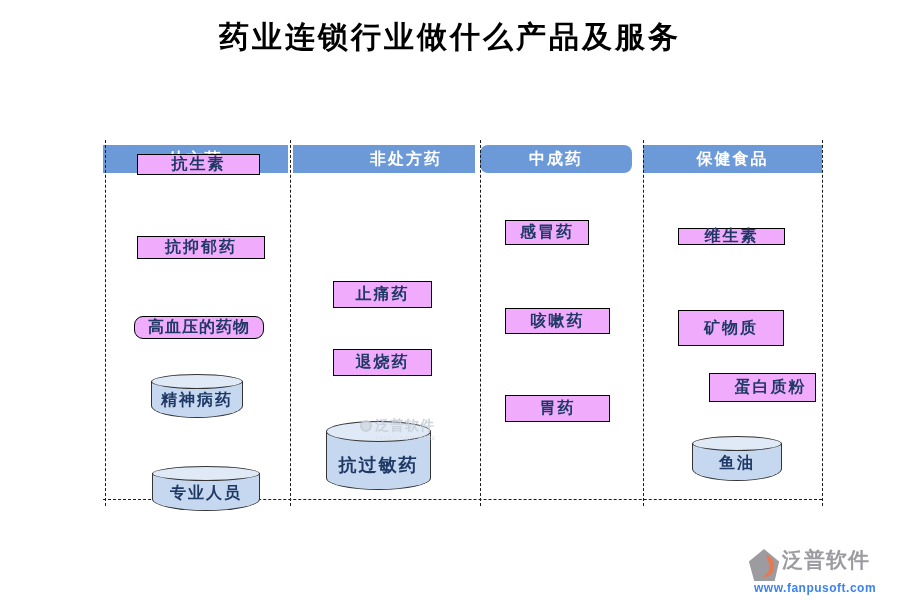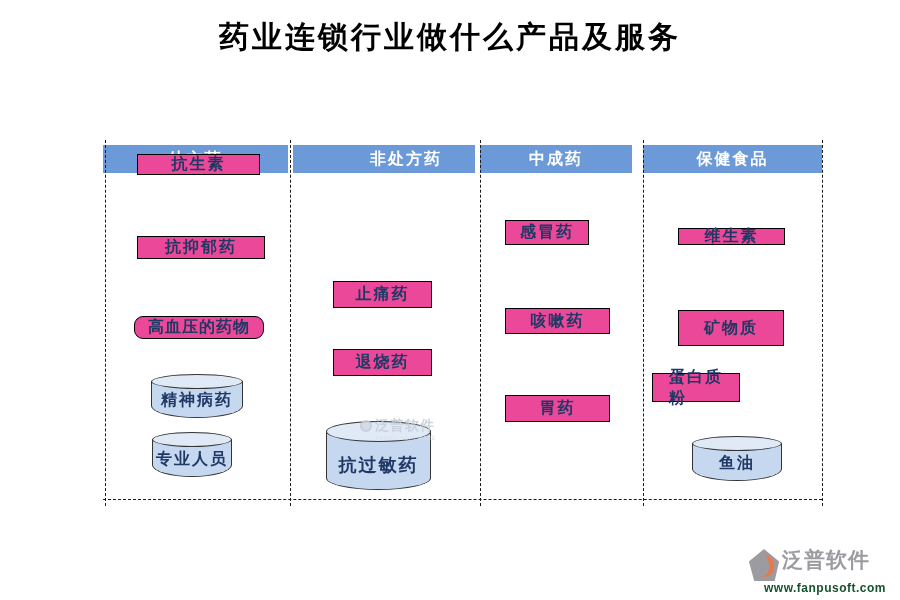--- a/index.html
+++ b/index.html
@@ -14,21 +14,21 @@
   .col-header { position:absolute; top:109px; height:28px;
                 background:#6C9AD9; color:#ffffff; font-weight:bold;
                 font-size:16px; letter-spacing:2px;
                 display:flex; align-items:center; justify-content:center;margin-top:36px; }
 
   .vline { position:absolute; top:140px; height:366px; width:0;
            border-left:1px dashed #1a1a1a; }
   .hline { position:absolute; top:499px; left:103px; width:719px; height:0;
            border-top:1px dashed #1a1a1a; }
 
-  .node { position:absolute; background:#ec4899; border:1.5px solid #000000;
+  .node { position:absolute; background:#f0abfc; border:1.5px solid #000000;
           color:#1F3864; font-weight:bold; font-size:16px; letter-spacing:2px;
           display:flex; align-items:center; justify-content:center; z-index:2; }
 
   .cyl { position:absolute; z-index:2; }
   .cyl .cyl-top  { position:absolute; left:0; right:0; top:0; height:15px;
                    background:#E0EAF7; border:1.5px solid #343434;
                    border-radius:50%; z-index:2; }
   .cyl .cyl-body { position:absolute; left:0; right:0; top:7px; bottom:0;
                    background:#C5D8F0; border:1.5px solid #343434; border-top:none;
                    border-radius:0 0 50% 50% / 0 0 12px 12px; z-index:1; }
@@ -46,52 +46,52 @@
                           background:#D4DAE2; border:2px solid #C2CBD6; }
   .watermark .wm-text { color:#C6CDD7; font-weight:bold; font-size:14px;
                         letter-spacing:1px; }
   .watermark .wm-sub { color:#D8DDE4; font-size:5px; letter-spacing:1px;
                        margin-left:16px; }
 
   .footer { position:absolute; left:748px; top:548px; width:148px; height:44px; }
   .footer .brand-row { display:flex; align-items:flex-start; }
   .footer .brand-text { color:#9B9BA0; font-weight:bold; font-size:21px;
                         letter-spacing:1px; line-height:24px; margin-left:2px; }
-  .footer .brand-url { color:#14532d; font-weight:bold; font-size:12px;
-                       letter-spacing:0.5px; margin-top:-1px; margin-left:6px;text-align:center; }
+  .footer .brand-url { color:#3b82f6; font-weight:bold; font-size:12px;
+                       letter-spacing:0.5px; margin-top:-1px; margin-left:6px; }
 </style>
 </head>
 <body>
 
 <div id="canvas">
 
   <div class="title">药业连锁行业做什么产品及服务</div>
 
   <div class="col-header" style="left:103px; width:185px;">处方药</div>
   <div class="col-header" style="left:293px; width:182px;padding-left:44px;">非处方药</div>
-  <div class="col-header" style="left:480px; width:152px;">中成药</div>
+  <div class="col-header" style="left:480px; width:152px;border-radius:8px;">中成药</div>
   <div class="col-header" style="left:643px; width:179px;">保健食品</div>
 
   <div class="vline" style="left:105px;"></div>
   <div class="vline" style="left:290px;"></div>
   <div class="vline" style="left:480px;"></div>
   <div class="vline" style="left:643px;"></div>
   <div class="vline" style="left:822px;"></div>
   <div class="hline"></div>
 
   <div class="node" style="left:137px; top:154px; width:123px; height:21px;">抗生素</div>
   <div class="node" style="left:137px; top:236px; width:128px; height:23px;">抗抑郁药</div>
   <div class="node" style="left:134px; top:316px; width:130px; height:23px; letter-spacing:1px;border-radius:9px;">高血压的药物</div>
 
   <div class="cyl" style="left:151px; top:374px; width:92px; height:44px;">
     <div class="cyl-top"></div>
     <div class="cyl-body"></div>
     <div class="cyl-label">精神病药</div>
   </div>
-  <div class="cyl" style="left:152px; top:432px; width:80px; height:45px;">
+  <div class="cyl" style="left:152px; top:466px; width:108px; height:45px;">
     <div class="cyl-top"></div>
     <div class="cyl-body"></div>
     <div class="cyl-label">专业人员</div>
   </div>
 
   <div class="node" style="left:333px; top:281px; width:99px; height:27px;">止痛药</div>
   <div class="node" style="left:333px; top:349px; width:99px; height:27px;">退烧药</div>
   <div class="cyl cyl-lg" style="left:326px; top:421px; width:105px; height:69px;">
     <div class="cyl-top"></div>
     <div class="cyl-body"></div>
@@ -105,21 +105,21 @@
     </div>
     <div class="wm-sub">FANPU SOFTWARE</div>
   </div>
 
   <div class="node" style="left:505px; top:220px; width:84px; height:25px;">感冒药</div>
   <div class="node" style="left:505px; top:395px; width:105px; height:27px;">胃药</div>
   <div class="node" style="left:505px; top:308px; width:105px; height:26px;">咳嗽药</div>
 
   <div class="node" style="left:678px; top:228px; width:107px; height:17px;">维生素</div>
   <div class="node" style="left:678px; top:310px; width:106px; height:36px;">矿物质</div>
-  <div class="node" style="left:652px; top:373px; width:88px; height:29px;padding-left:16px;">蛋白质粉</div>
+  <div class="node" style="left:709px; top:373px; width:107px; height:29px;padding-left:16px;">蛋白质粉</div>
   <div class="cyl" style="left:692px; top:436px; width:90px; height:45px;">
     <div class="cyl-top"></div>
     <div class="cyl-body"></div>
     <div class="cyl-label">鱼油</div>
   </div>
 
   <div class="footer">
     <div class="brand-row">
       <svg width="32" height="34" viewBox="0 0 36 38">
         <polygon points="18,1 35,15 30,37 7,37 1,15" fill="#9B9BA0"></polygon>

